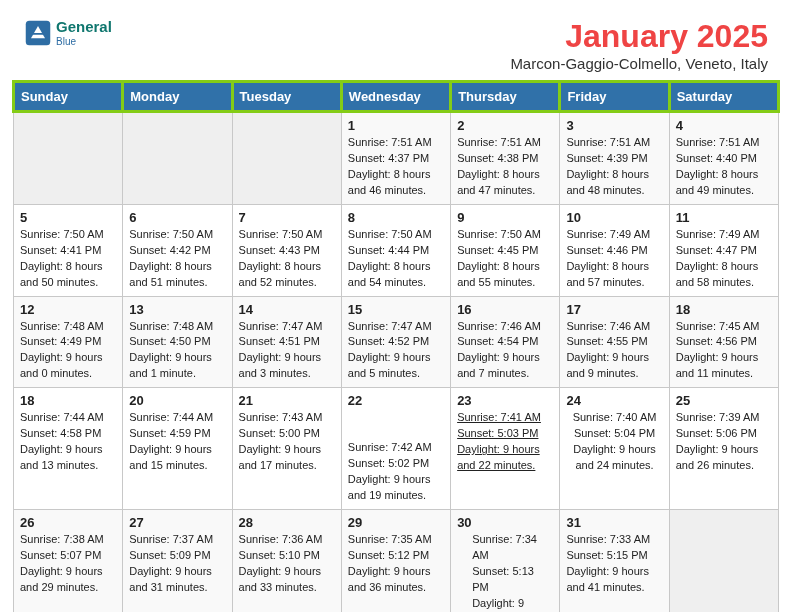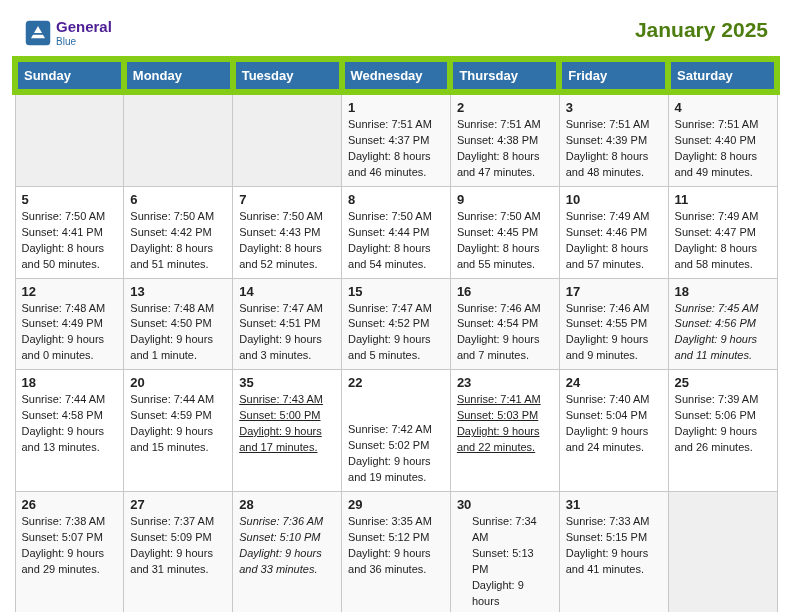--- a/index.html
+++ b/index.html
@@ -21,44 +21,44 @@
       gap: 4px;
     }
     .logo-icon {
       width: 28px;
       height: 28px;
     }
     .title-block {
       text-align: right;
     }
     .calendar-title {
-      font-size: 21px;
+      font-size: 32px;
       font-weight: bold;
-      color: #4d7c0f;
+      color: #ef4444;
     }
     .calendar-subtitle {
       font-size: 15px;
       color: #333;
     }
     .calendar-container {
       padding: 0 12px 12px 12px;
     }
     table {
       width: 100%;
       border-collapse: collapse;
       table-layout: fixed;
     }
     thead tr th {
       background-color: #3071a9;
       color: white;
       text-align: left;
       padding: 6px 6px;
       font-size: 13px;
       font-weight: bold;
-      border: 6px solid #84cc16;
+      border: 3px solid #84cc16;
     }
     tbody tr td {
       border: 1px solid #c8c8c8;
       vertical-align: top;
       padding: 5px 6px;
       font-size: 11px;
       color: #222;
       height: 80px;
       background: #fff;
     }
@@ -82,26 +82,27 @@
 <body>
 
 <div class="header">
   <div class="logo">
     <svg class="logo-icon" viewBox="0 0 32 32">
       <rect x="2" y="2" width="28" height="28" rx="4" fill="#2e6da4"></rect>
       <polygon points="8,22 16,8 24,22" fill="white"></polygon>
       <rect x="10" y="16" width="12" height="2" fill="#2e6da4"></rect>
     </svg>
     <div>
-      <div style="font-size:15px;font-weight:bold;color:#4c1d95;line-height:1.2;">General</div>
+      <div style="font-size:15px;font-weight:bold;color:#0f766e;line-height:1.2;">General</div>
       <div style="font-size:10px;font-weight:normal;color:#2e6da4;line-height:1.2;">Blue</div>
     </div>
   </div>
   <div class="title-block">
     <div class="calendar-title">January 2025</div>
+    <div class="calendar-subtitle">Marcon-Gaggio-Colmello, Veneto, Italy</div>
   </div>
 </div>
 
 <div class="calendar-container">
   <table>
     <thead>
       <tr>
       <th>Sunday</th>
           <th>Monday</th>
           <th>Tuesday</th>
@@ -234,21 +235,21 @@
           </td>
           <td>
             <div class="day-number">17</div>
             <div class="day-info" style="white-space: pre-line;">Sunrise: 7:46 AM
 Sunset: 4:55 PM
 Daylight: 9 hours
 and 9 minutes.</div>
           </td>
           <td>
             <div class="day-number">18</div>
-            <div class="day-info" style="white-space: pre-line; font-style: italic;">Sunrise: 7:45 AM
+            <div class="day-info" style="white-space: pre-line;">Sunrise: 7:45 AM
 Sunset: 4:56 PM
 Daylight: 9 hours
 and 11 minutes.</div>
           </td>
         </tr>
         <tr>
           <td>
             <div class="day-number">18</div>
             <div class="day-info" style="white-space: pre-line;">Sunrise: 7:44 AM
 Sunset: 4:58 PM
@@ -256,43 +257,43 @@
 and 13 minutes.</div>
           </td>
           <td>
             <div class="day-number">20</div>
             <div class="day-info" style="white-space: pre-line;">Sunrise: 7:44 AM
 Sunset: 4:59 PM
 Daylight: 9 hours
 and 15 minutes.</div>
           </td>
           <td>
-            <div class="day-number">35</div>
-            <div class="day-info" style="white-space: pre-line; text-decoration: underline;">Sunrise: 7:43 AM
+            <div class="day-number">21</div>
+            <div class="day-info" style="white-space: pre-line;">Sunrise: 7:43 AM
 Sunset: 5:00 PM
 Daylight: 9 hours
 and 17 minutes.</div>
           </td>
           <td>
             <div class="day-number">22</div>
             <div class="day-info" style="white-space: pre-line; margin-top: 32px;">Sunrise: 7:42 AM
 Sunset: 5:02 PM
 Daylight: 9 hours
 and 19 minutes.</div>
           </td>
           <td>
             <div class="day-number">23</div>
             <div class="day-info" style="white-space: pre-line; text-decoration: underline;">Sunrise: 7:41 AM
 Sunset: 5:03 PM
 Daylight: 9 hours
 and 22 minutes.</div>
           </td>
           <td>
             <div class="day-number">24</div>
-            <div class="day-info" style="white-space: pre-line;">Sunrise: 7:40 AM
+            <div class="day-info" style="white-space: pre-line; text-align: center;">Sunrise: 7:40 AM
 Sunset: 5:04 PM
 Daylight: 9 hours
 and 24 minutes.</div>
           </td>
           <td>
             <div class="day-number">25</div>
             <div class="day-info" style="white-space: pre-line;">Sunrise: 7:39 AM
 Sunset: 5:06 PM
 Daylight: 9 hours
 and 26 minutes.</div>
@@ -308,28 +309,28 @@
           </td>
           <td>
             <div class="day-number">27</div>
             <div class="day-info" style="white-space: pre-line;">Sunrise: 7:37 AM
 Sunset: 5:09 PM
 Daylight: 9 hours
 and 31 minutes.</div>
           </td>
           <td>
             <div class="day-number">28</div>
-            <div class="day-info" style="white-space: pre-line; font-style: italic;">Sunrise: 7:36 AM
+            <div class="day-info" style="white-space: pre-line;">Sunrise: 7:36 AM
 Sunset: 5:10 PM
 Daylight: 9 hours
 and 33 minutes.</div>
           </td>
           <td>
             <div class="day-number">29</div>
-            <div class="day-info" style="white-space: pre-line;">Sunrise: 3:35 AM
+            <div class="day-info" style="white-space: pre-line;">Sunrise: 7:35 AM
 Sunset: 5:12 PM
 Daylight: 9 hours
 and 36 minutes.</div>
           </td>
           <td>
             <div class="day-number">30</div>
             <div class="day-info" style="white-space: pre-line; margin-left: 15px;">Sunrise: 7:34 AM
 Sunset: 5:13 PM
 Daylight: 9 hours
 and 39 minutes.</div>

